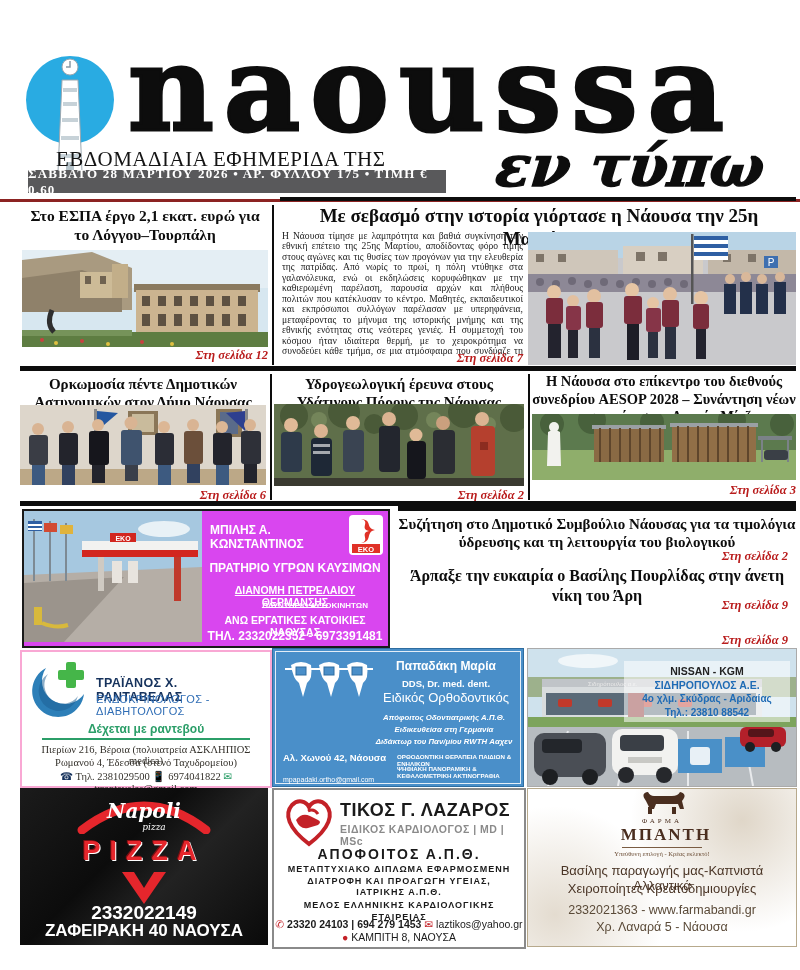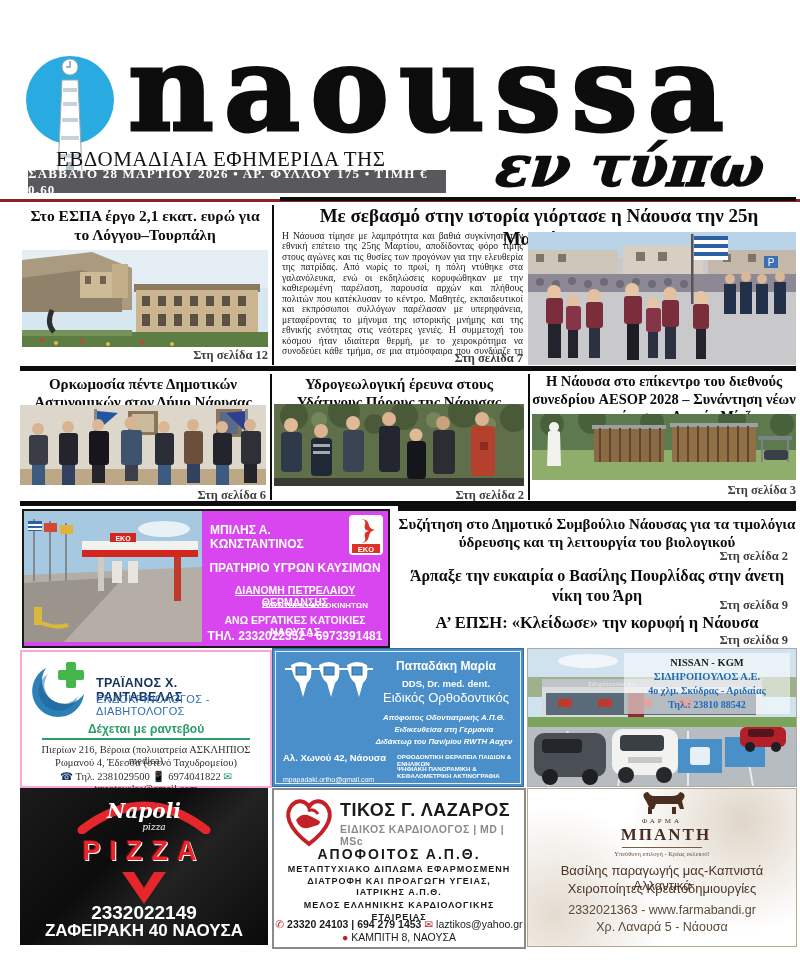--- a/index.html
+++ b/index.html
@@ -16,42 +16,42 @@
              letter-spacing:10px;color:#0d0d0d;-webkit-text-stroke:3px #0d0d0d;}
   .subtitle{font-size:21px;letter-spacing:.5px;color:#141414;}
   .edition{font-family:"DejaVu Serif",serif;font-style:italic;font-weight:bold;font-size:57px;
            color:#0d0d0d;transform:skewX(-6deg);-webkit-text-stroke:1.5px #0d0d0d;}
   .datebar{background:#59595b;color:#fff;font-weight:bold;font-size:13px;letter-spacing:1.2px;
            display:flex;align-items:center;justify-content:center;}
   .redrule{background:#8c2322;}
   .blackbar{background:#0d0d0d;}
   
   .headline{font-weight:bold;line-height:1.22;color:#0d0d0d;}
-  .pageref{font-weight:bold;font-size:12.5px;color:#404040;}
+  .pageref{font-weight:bold;font-style:italic;font-size:12.5px;color:#b91c1c;}
   .bodytext{font-size:9.6px;line-height:1.09;text-align:justify;color:#1a1a1a;}
   .photo{display:block;}
   .vdiv{background:#0d0d0d;}
   
   .eko-ad{border:2px solid #1a1a1a;background:#d946ef;display:flex;}
   .eko-panel{position:relative;color:#fff;font-family:"Liberation Sans",sans-serif;}
   .eko-name{font-size:12px;font-weight:bold;}
   .eko-line{font-weight:bold;}
   
   .rant{background:#fff;border:2px solid #f9a8d4;}
   .rant-name{color:#16325c;font-weight:bold;font-size:12.5px;letter-spacing:.3px;}
   .rant-spec{color:#2f6db5;font-size:11px;letter-spacing:.3px;}
   .rant-appt{color:#2b9e68;font-weight:bold;font-size:12px;}
   .rant-addr{font-size:10.5px;color:#33302a;}
   
   .papa{background:#4a8fc9;border:1px solid #2e6da0;color:#fff;font-family:"Liberation Sans",sans-serif;}
   .papa-inner{position:absolute;left:2px;top:2px;right:2px;bottom:2px;border:1px solid rgba(255,255,255,.85);}
   
   .nissan{overflow:hidden;border:1px solid #aaa;}
-  .nissan-box{background:rgba(255,255,255,.55);font-family:Liberation Serif, serif;
-              font-weight:bold;text-align:center;padding:3px 4px;line-height:1.35;}
+  .nissan-box{background:rgba(255,255,255,.55);font-family:Liberation Sans, sans-serif;
+              font-weight:bold;text-align:center;padding:3px 4px;line-height:1.35;margin-top:8px;}
   
   .napoli{background:linear-gradient(135deg,#1b1b1b 0%,#0c0c0c 40%,#222 60%,#0a0a0a 100%);color:#fff;
           font-family:"Liberation Sans",sans-serif;text-align:center;}
   .pizza-word{color:#e5262c;font-weight:bold;font-size:27px;letter-spacing:9px;
               text-shadow:1px 1px 0 #fff,-1px -1px 0 #7d0f12;}
   
   .tikos{background:#fff;border:2px solid #8a8a8a;font-family:"Liberation Sans",sans-serif;color:#1a1a1a;}
   .tikos-name{font-weight:bold;font-size:18px;letter-spacing:.5px;}
   .tikos-spec{color:#8a8a8a;font-weight:bold;font-size:10.5px;letter-spacing:.5px;}
   .tikos-red{color:#c32127;}
@@ -442,21 +442,20 @@
       <div class="abs eko-line ctr" style="left:0;top:103px;width:100%;font-size:10.5px;">ΑΝΩ ΕΡΓΑΤΙΚΕΣ ΚΑΤΟΙΚΙΕΣ ΝΑΟΥΣΑΣ</div>
       <div class="abs eko-line ctr" style="left:0;top:118px;width:100%;font-size:12px;">ΤΗΛ. 2332022352 - 6973391481</div>
     </div>
   </div>
 
   <div class="abs blackbar" style="left:398px;top:506px;width:398px;height:5px;"></div>
   <div class="abs headline serif ctr" style="left:398px;top:515px;width:398px;font-size:15px;">Συζήτηση στο Δημοτικό Συμβούλιο Νάουσας για τα τιμολόγια ύδρευσης και τη λειτουργία του βιολογικού</div>
   <div class="abs pageref rt" style="left:398px;top:549px;width:390px;">Στη σελίδα 2</div>
   <div class="abs headline serif ctr" style="left:398px;top:566px;width:398px;font-size:16px;">Άρπαξε την ευκαιρία ο Βασίλης Πουρλίδας στην άνετη νίκη του Άρη</div>
   <div class="abs pageref rt" style="left:398px;top:598px;width:390px;">Στη σελίδα 9</div>
-  <div class="abs headline serif ctr" style="left:398px;top:613px;width:398px;font-size:16.5px;">Α’ ΕΠΣΗ: «Κλείδωσε» την κορυφή η Νάουσα</div>
   <div class="abs pageref rt" style="left:398px;top:633px;width:390px;">Στη σελίδα 9</div>
 
   <div class="abs rant" style="left:20px;top:650px;width:248px;height:134px;">
     <div class="abs" style="left:10px;top:8px;width:58px;height:58px;">
       <svg width="58" height="58" viewBox="0 0 58 58">
         <path d="M14 8 A26 26 0 1 0 52 34 A22 22 0 0 1 14 8 Z" fill="#2d7fb8"></path>
         <path d="M16 14 A20 20 0 1 0 46 36 A17 17 0 0 1 16 14 Z" fill="#1b5e91" opacity=".5"></path>
         <g fill="#45b649">
             <rect x="34" y="2" width="10" height="26" rx="2"></rect>
             <rect x="26" y="10" width="26" height="10" rx="2"></rect>

